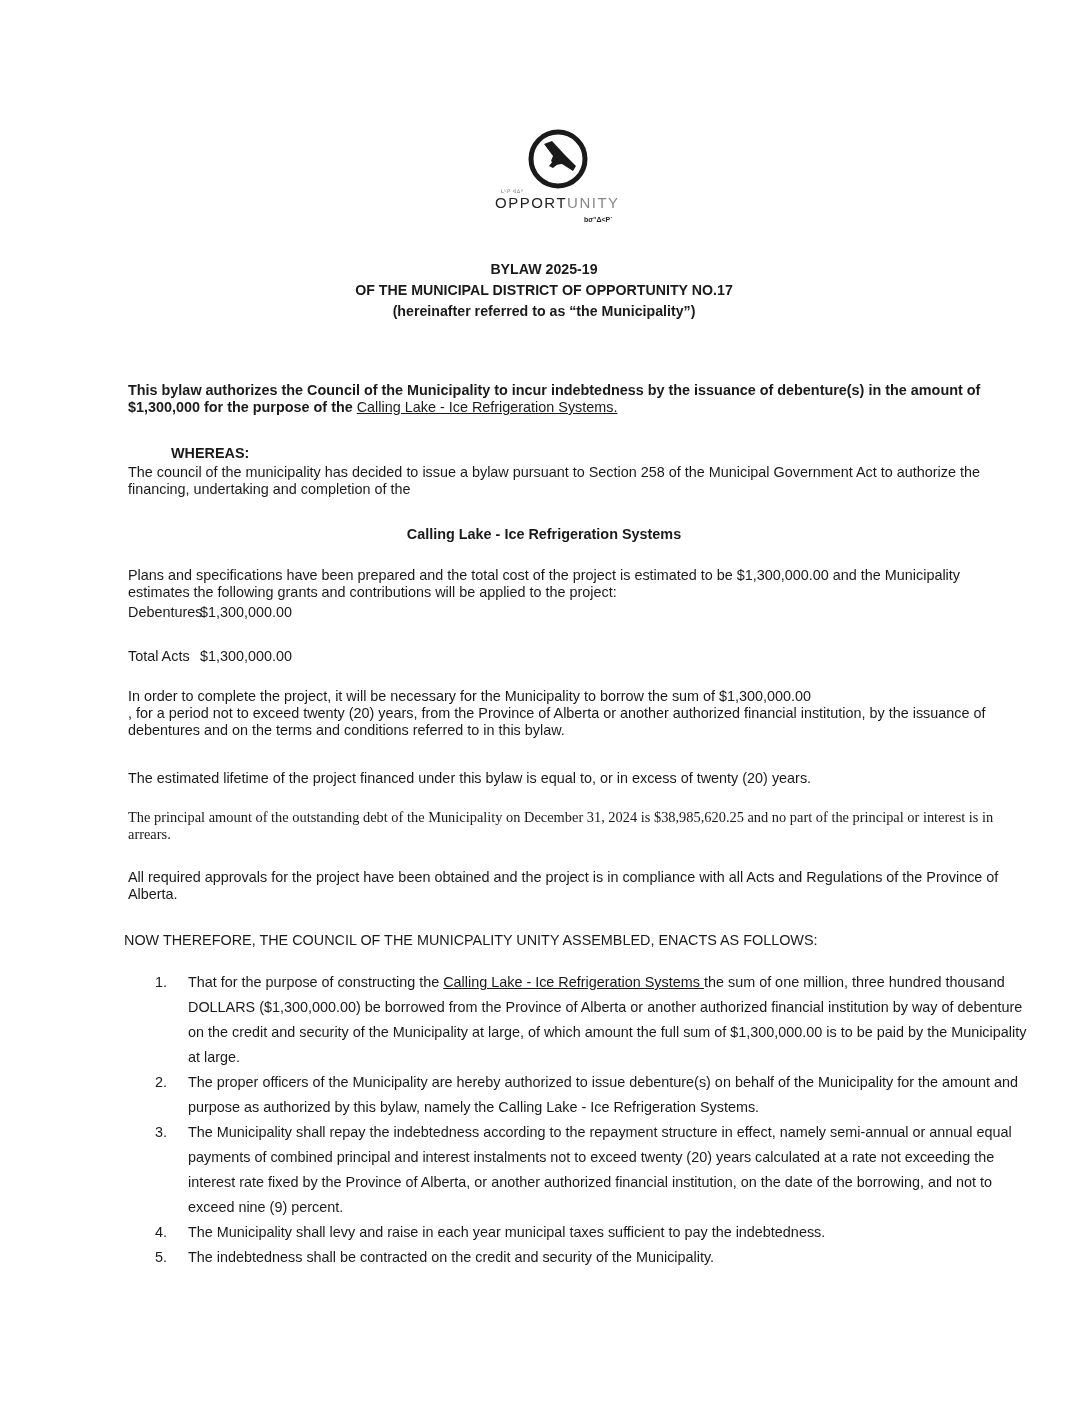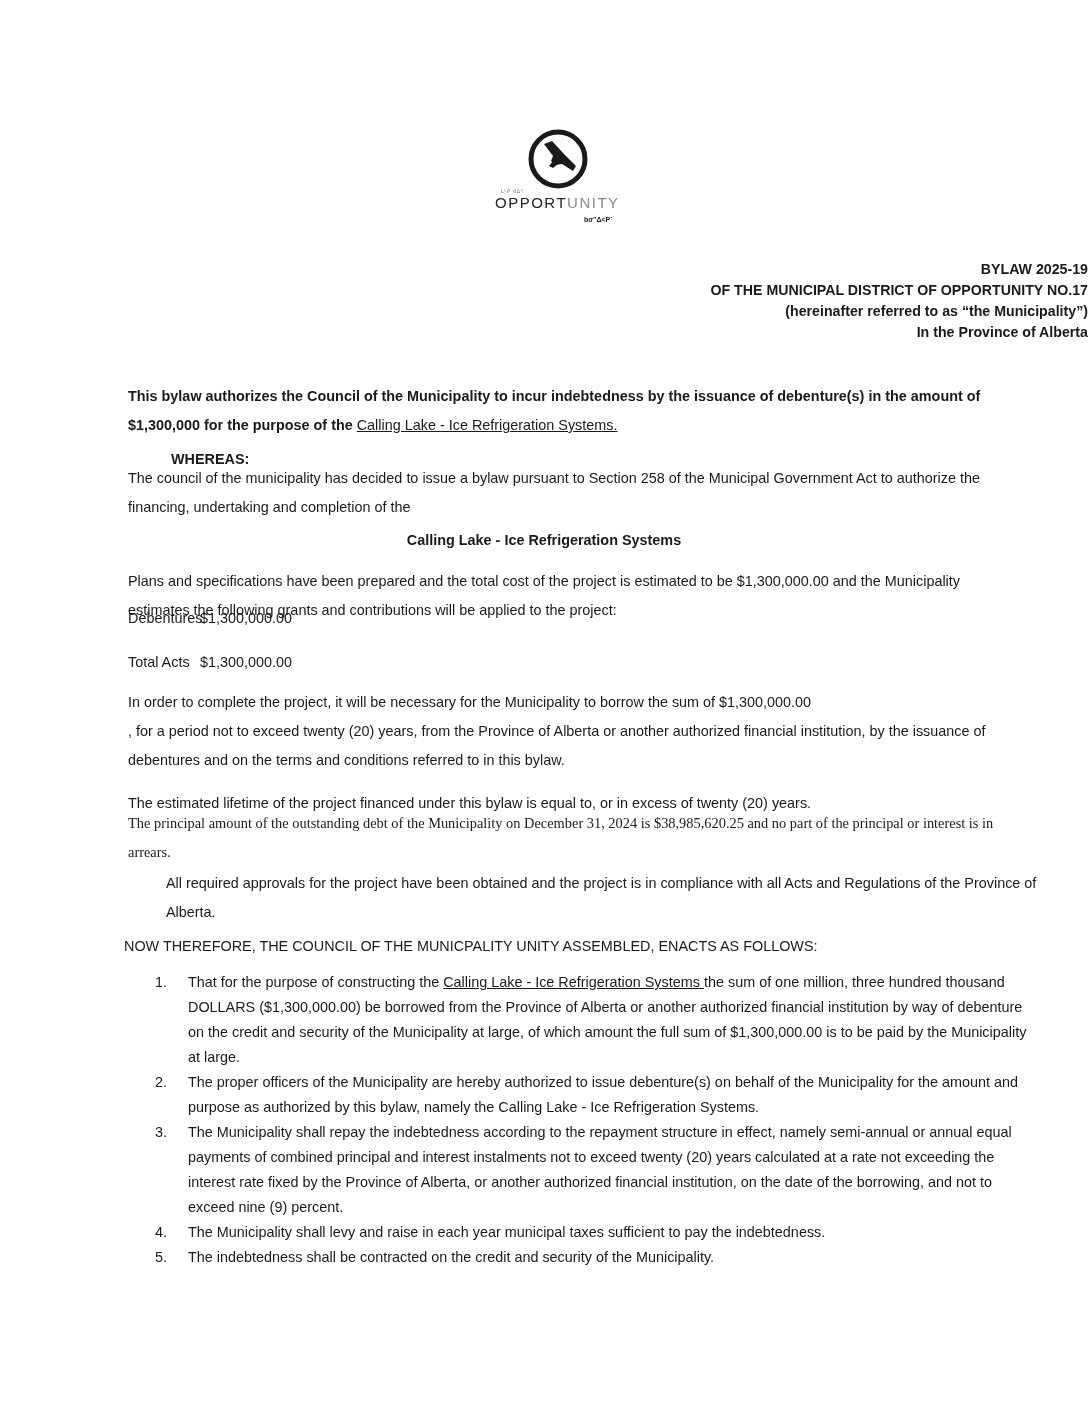--- a/index.html
+++ b/index.html
@@ -8,35 +8,35 @@
       font-family: "Liberation Sans", sans-serif; color: #1a1a1a;
     }
     .page { position: absolute; left: 0; top: 0; width: 920px; height: 1408px; }
     .logo { position: absolute; left: 490px; top: 128px; width: 150px; height: 105px; }
     .logo svg { position: absolute; left: 28px; top: 0; }
     .logo .small-top { position: absolute; left: 11px; top: 60px; font-size: 5px; color: #777; letter-spacing: 0.5px; }
     .logo .word { position: absolute; left: 5px; top: 66px; font-size: 15px; letter-spacing: 1.5px; color: #222; font-family: "Liberation Sans", sans-serif; }
     .logo .word .light { color: #888; }
     .logo .syll { position: absolute; left: 94px; top: 88px; font-size: 7px; color: #222; font-weight: bold; }
 
-    .title-block { position: absolute; left: 0; width: 1088px; top: 259px; text-align: right; font-weight: bold; font-size: 14.2px; line-height: 21px; }
-    .txt { position: absolute; font-size: 14.4px; line-height: 29px; }
+    .title-block { position: absolute; left: 0; width: 1088px; top: 259px; text-align: center; font-weight: bold; font-size: 14.2px; line-height: 21px; }
+    .txt { position: absolute; font-size: 14.4px; line-height: 17px; }
     .bold { font-weight: bold; }
     .u { text-decoration: underline; }
     .intro { left: 128px; top: 382px; width: 880px; }
     .whereas-h { left: 128px; top: 445px; margin-left: 43px; }
     .whereas-p { left: 128px; top: 464px; width: 880px; }
     .project-center { left: 0; width: 1088px; top: 526px; text-align: center; }
     .plans { left: 128px; top: 567px; width: 880px; }
     .fin-row { left: 128px; }
     .fin-row .lbl { display: inline-block; width: 72px; }
     .borrow { left: 128px; top: 688px; width: 880px; }
-    .lifetime { left: 128px; top: 770px; width: 880px; margin-top: 19px; }
+    .lifetime { left: 128px; top: 770px; width: 880px; }
     .debt { left: 128px; top: 809px; width: 880px; font-family: Liberation Serif, serif; }
-    .approvals { left: 128px; top: 869px; width: 880px; margin-left: 38px; }
+    .approvals { left: 128px; top: 869px; width: 880px; }
     .now { left: 124px; top: 932px; width: 900px; }
     .list { position: absolute; left: 150px; top: 970px; width: 880px; margin: 0; padding: 0; list-style: none; font-size: 14.4px; line-height: 25px; }
     .list li { position: relative; padding-left: 38px; margin-bottom: 0; }
     .list li .num { position: absolute; left: 5px; top: 0; }
   </style>
 </head>
 <body>
 
 <div class="page">
 
@@ -49,21 +49,20 @@
     </svg>
     <span class="small-top">ᒪᒡᑭ ᐊᐃᐦ</span>
     <span class="word"><span>OPPORT</span><span class="light">UNITY</span></span>
     <span class="syll">bσ"Δ&lt;P`</span>
   </div>
 
   <div class="title-block">
     <div>BYLAW 2025-19</div>
     <div>OF THE MUNICIPAL DISTRICT OF OPPORTUNITY NO.17</div>
     <div>(hereinafter referred to as “the Municipality”)</div>
-    <div>In the Province of Alberta</div>
   </div>
 
   <div class="txt intro bold">
     <span>This bylaw authorizes the Council of the Municipality to incur indebtedness by the issuance of debenture(s) in the amount of $1,300,000 for the purpose of the </span><span class="u" style="font-weight:normal">Calling Lake - Ice Refrigeration Systems.</span>
   </div>
 
   <div class="txt whereas-h bold">WHEREAS:</div>
   <div class="txt whereas-p">The council of the municipality has decided to issue a bylaw pursuant to Section 258 of the Municipal Government Act to authorize the financing, undertaking and completion of the</div>
   <div class="txt project-center bold">Calling Lake - Ice Refrigeration Systems</div>
 

